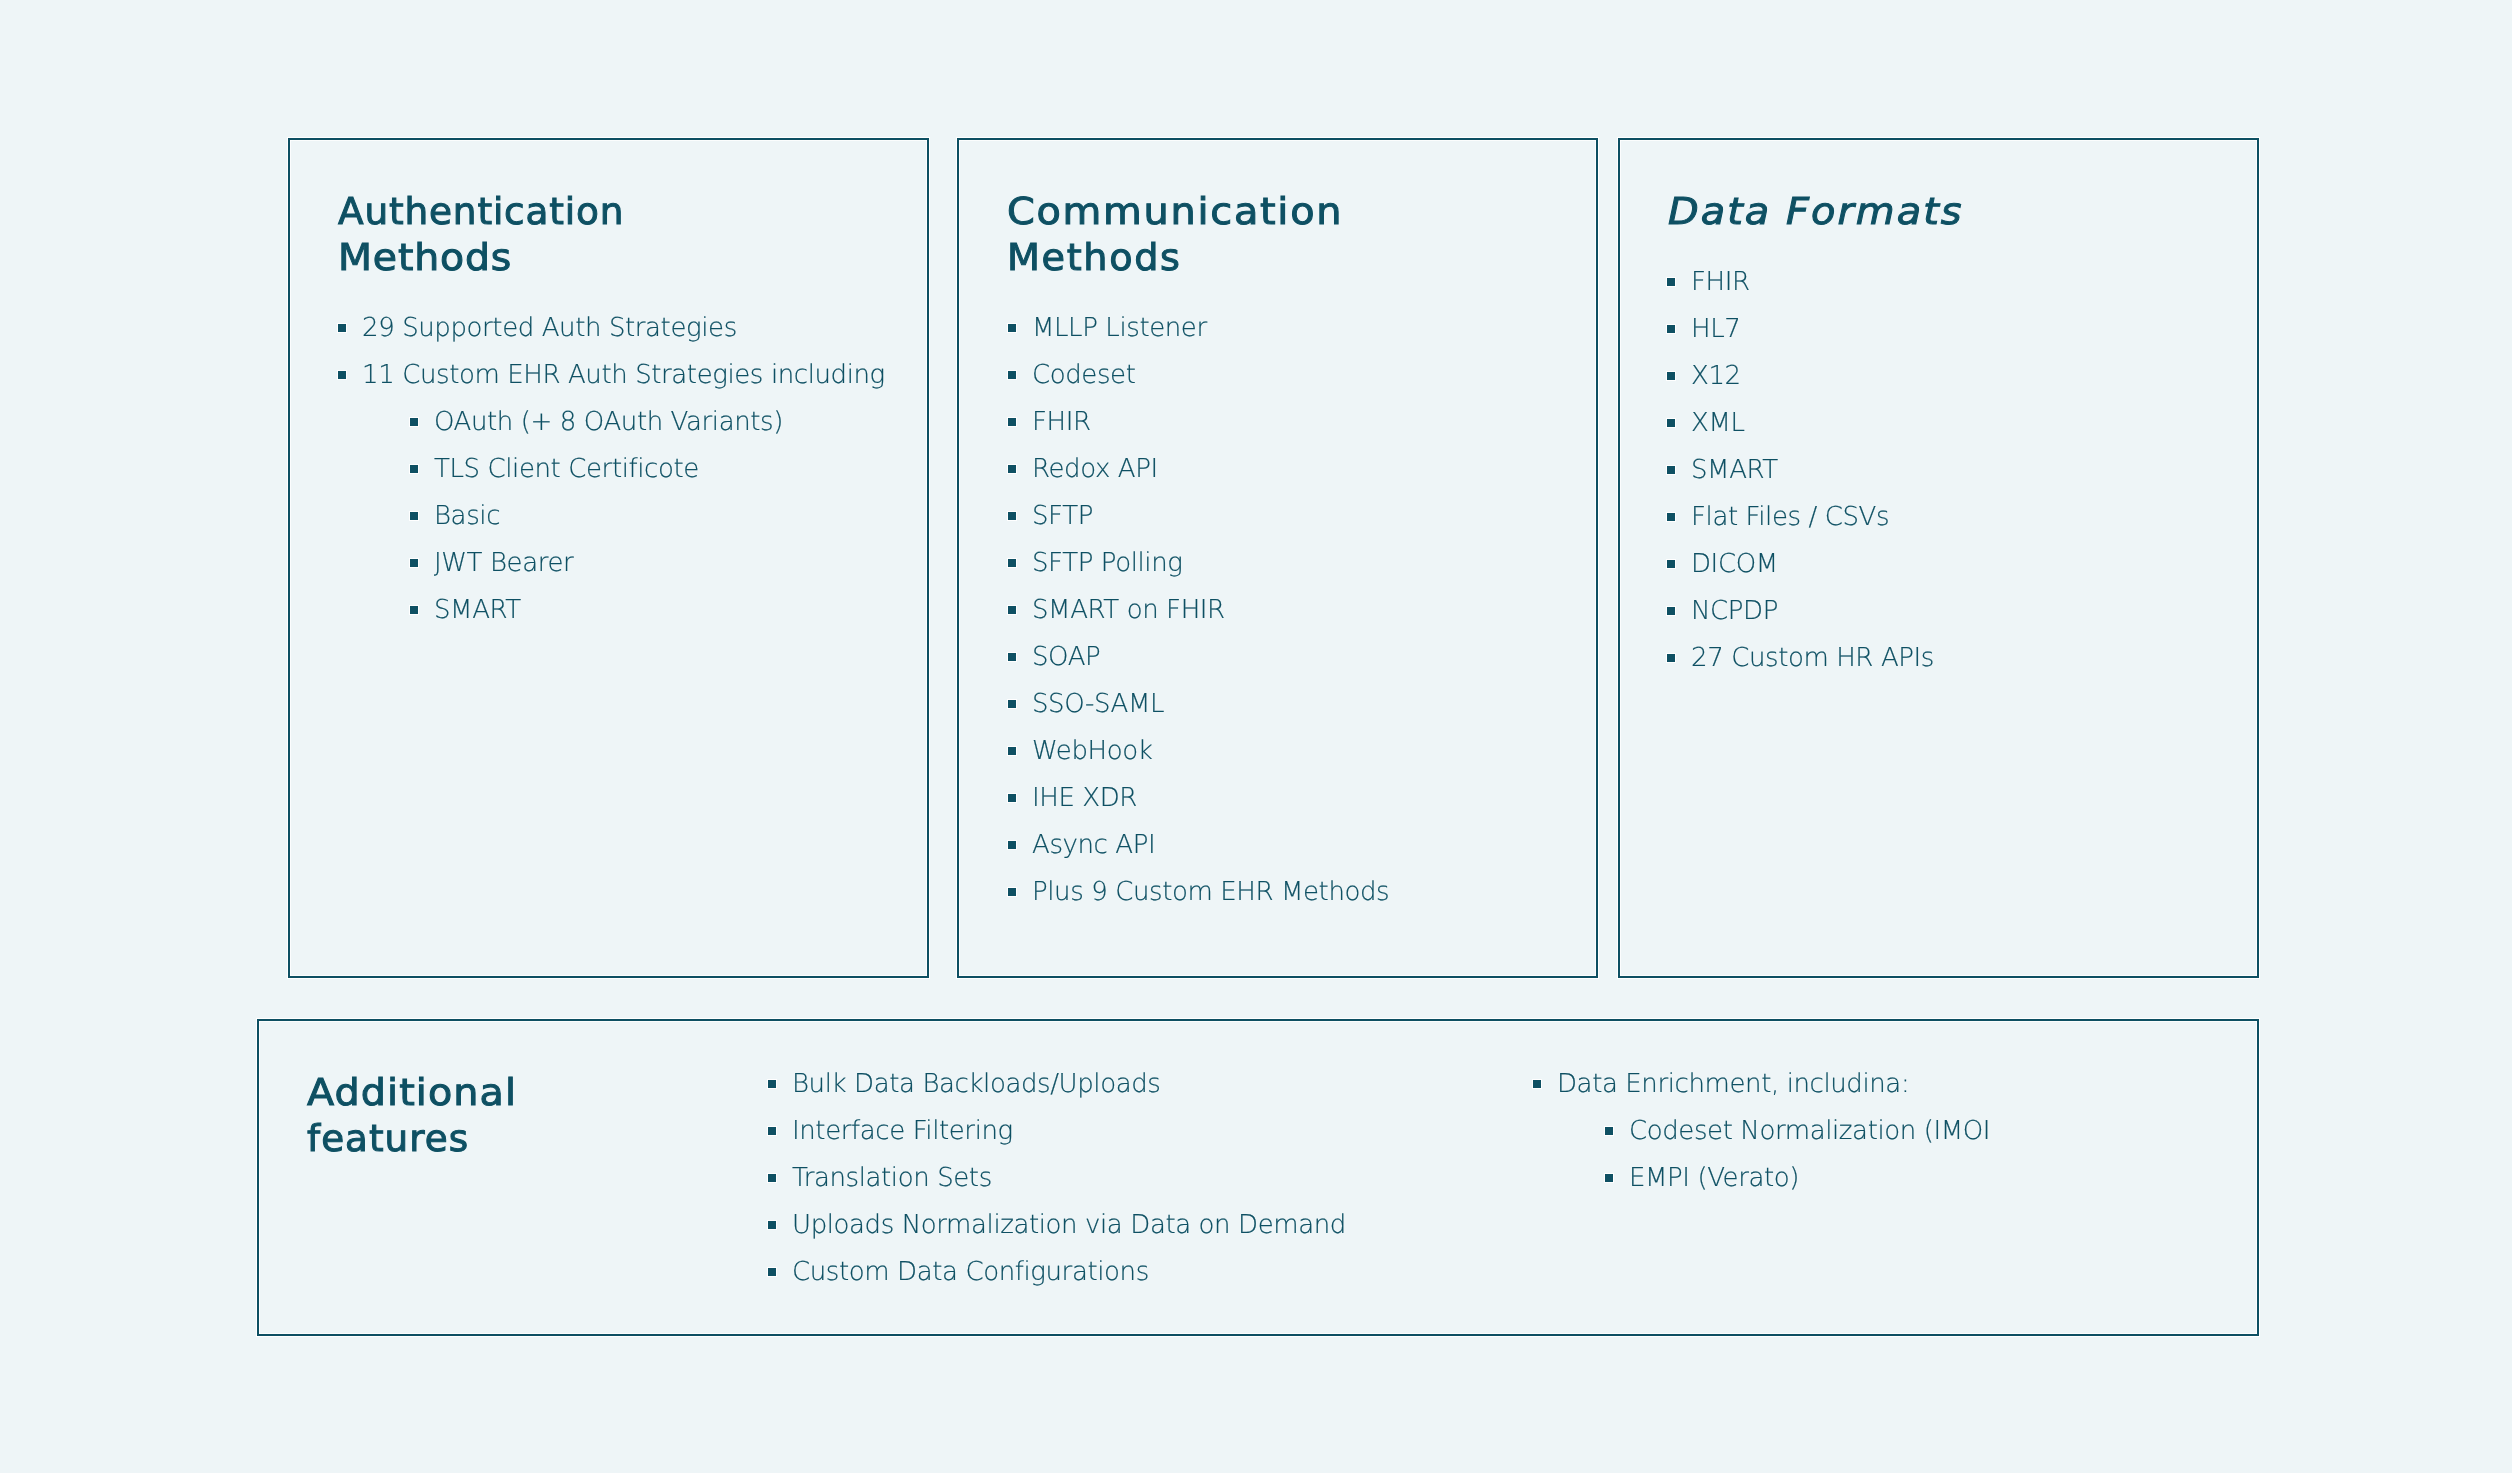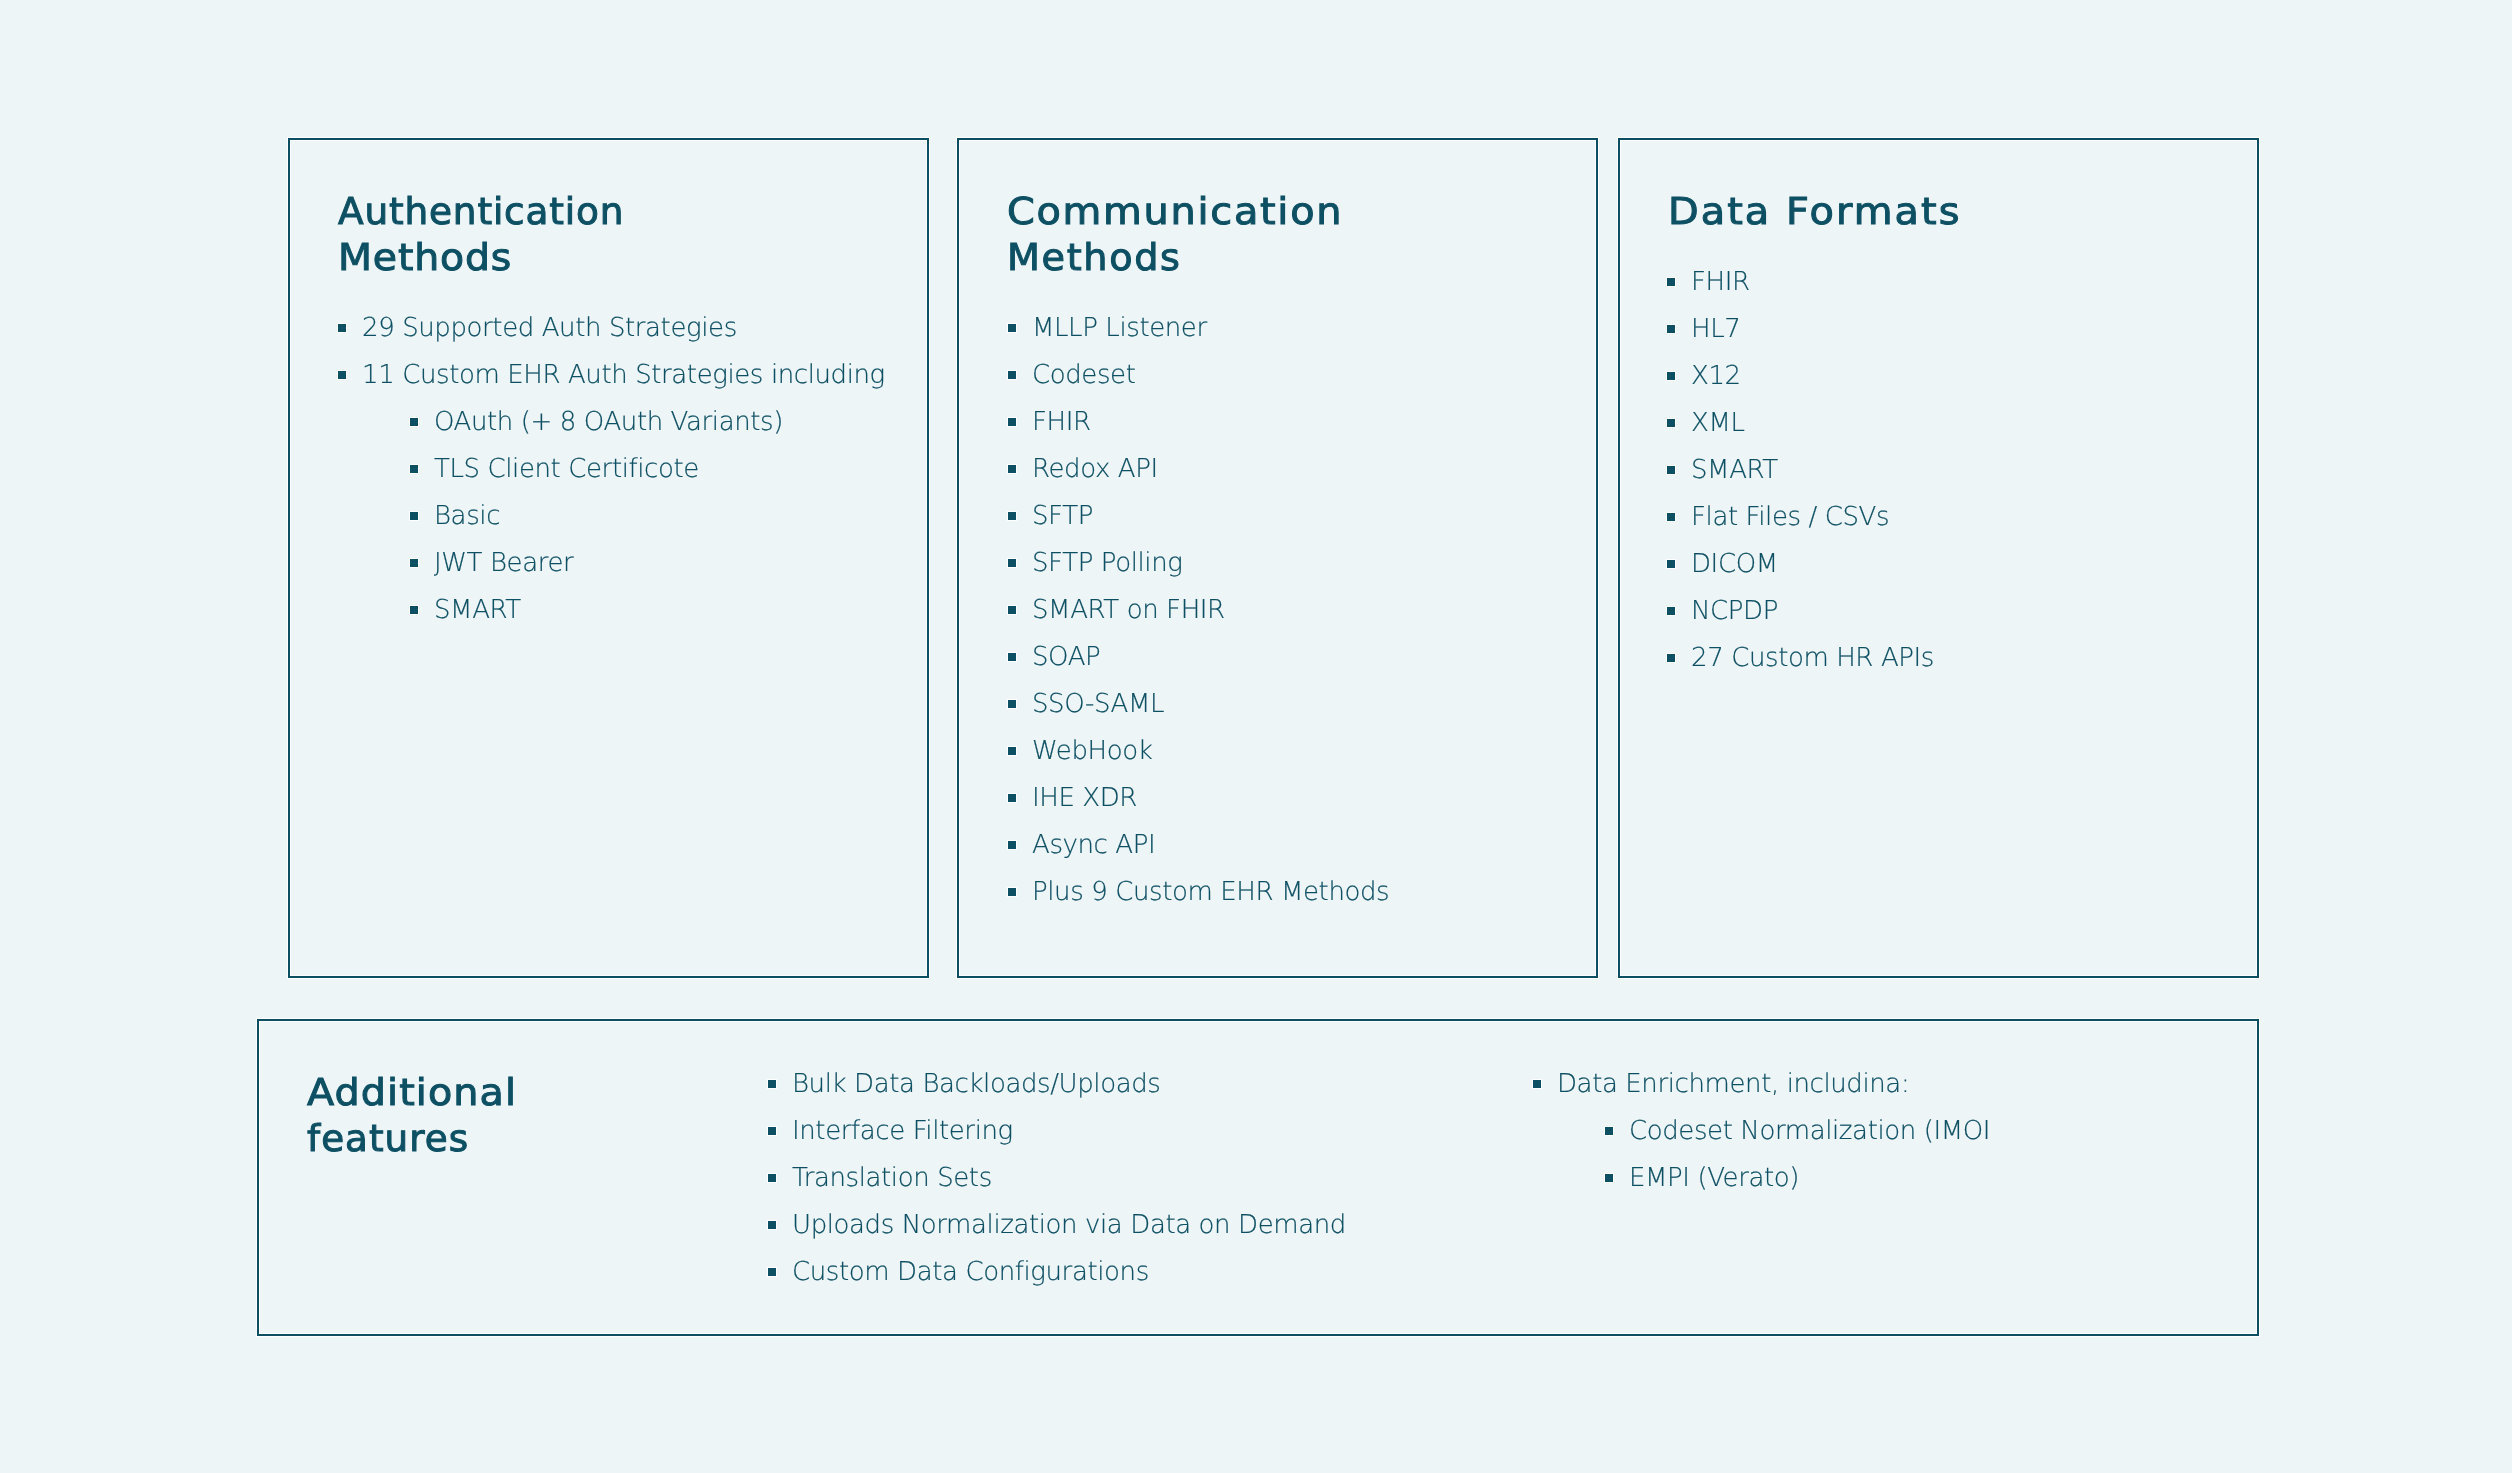--- a/index.html
+++ b/index.html
@@ -30,21 +30,21 @@
     margin: 0;
     font-family: "DejaVu Sans", sans-serif;
     font-size: 37px; font-weight: 400;
     -webkit-text-stroke: 1px #0e5063;
     line-height: 46px; letter-spacing: 0.8px;
     color: #0e5063;
   }
   .card-title .tl { display: block; transform-origin: left center; }
   #card-auth  .card-title { letter-spacing: 0.8px; }
   #card-comm  .card-title { letter-spacing: 1.6px; }
-  #card-data  .card-title { letter-spacing: 1.9px; }
+  #card-data  .card-title { letter-spacing: 1.9px; font-style: italic; }
   #card-extra .card-title { letter-spacing: 1px; }
   #card-auth  .card-title .tl:nth-child(1) { transform: scaleX(1.012); }
   #card-auth  .card-title .tl:nth-child(2) { transform: scaleX(1.064); }
   #card-comm  .card-title .tl:nth-child(1) { transform: scaleX(1.076); }
   #card-comm  .card-title .tl:nth-child(2) { transform: scaleX(1.032); }
   #card-data  .card-title .tl:nth-child(1) { transform: scaleX(1.077); }
   #card-extra .card-title .tl:nth-child(1) { transform: scaleX(1.073); }
   #card-extra .card-title .tl:nth-child(2) { transform: scaleX(1.008); }
 
   .bullets { position: absolute; margin: 0; padding: 0; list-style: none; }

